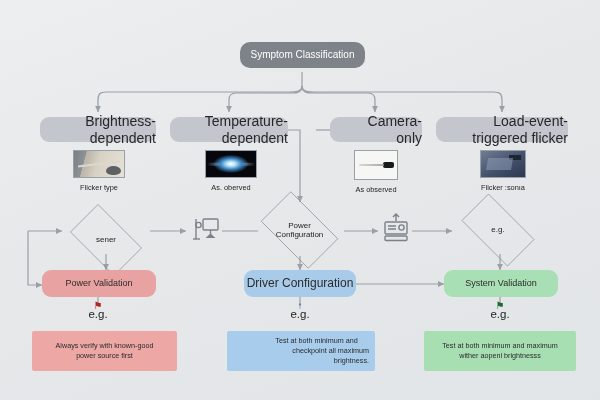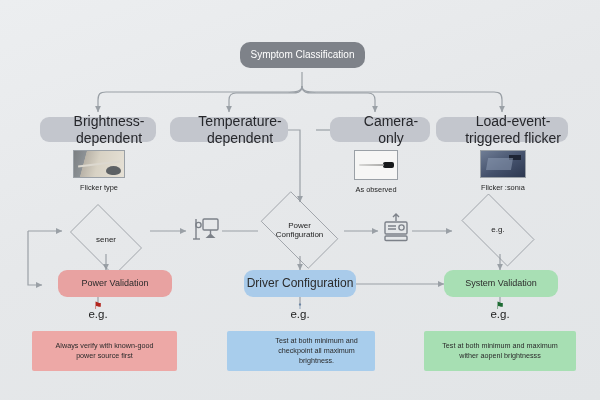--- a/index.html
+++ b/index.html
@@ -25,21 +25,21 @@
     width: 600px;
     height: 400px;
     pointer-events: none;
   }
 
   .node {
     position: absolute;
     display: flex;
     align-items: center;
     justify-content: center;
-    text-align: center;
+    text-align: right;
     color: #2b2b2b;
     line-height: 1.15;
   }
 
   
   .pill {
     border-radius: 9px;
   }
 
   .root-node {
@@ -280,35 +280,41 @@
   </div>
 
   <div class="node pill cat-node" style="left:40px; top:117px; width:116px; height:25px;">
     <span>Brightness-dependent</span>
   </div>
 
   <div class="node pill cat-node" style="left:170px; top:117px; width:118px; height:25px;">
     <span>Temperature-dependent</span>
   </div>
 
-  <div class="node pill cat-node" style="left:330px; top:117px; width:100px; height:25px;">
+  <div class="node pill cat-node" style="left:330px; top:117px; width:92px; height:25px;">
     <span>Camera-only</span>
   </div>
 
   <div class="node pill cat-node" style="left:436px; top:117px; width:132px; height:25px;">
     <span>Load-event-triggered flicker</span>
   </div>
 
   <div class="thumb-wrap" style="left:68px; top:150px; width:62px;">
     <div class="thumb" style="width:52px; height:28px;">
       <div class="art-road"></div>
     </div>
     <div class="thumb-cap">Flicker type</div>
   </div>
 
+  <div class="thumb-wrap" style="left:200px; top:150px; width:62px;">
+    <div class="thumb" style="width:52px; height:28px;">
+      <div class="art-flare"></div>
+    </div>
+    <div class="thumb-cap">As. oberved</div>
+  </div>
 
   <div class="thumb-wrap" style="left:345px; top:150px; width:62px;align-items:center;">
     <div class="thumb" style="width:44px; height:30px;">
       <div class="art-probe"></div>
     </div>
     <div class="thumb-cap">As observed</div>
   </div>
 
   <div class="thumb-wrap" style="left:472px; top:150px; width:62px;">
     <div class="thumb" style="width:46px; height:28px;">
@@ -349,21 +355,21 @@
   <div class="flow-icon" style="left:380px; top:211px; width:32px; height:34px;">
     <svg width="32" height="34" viewBox="0 0 32 34" fill="none" stroke="#7c8189" stroke-width="1.4">
       <path d="M16,3 L16,10 M13,6 L16,3 L19,6"></path>
       <rect x="5" y="11" width="22" height="12" rx="1.2"></rect>
       <path d="M8,15 L16,15 M8,18 L16,18"></path>
       <circle cx="21.5" cy="16.5" r="2.6"></circle>
       <rect x="5" y="25" width="22" height="4.5" rx="1"></rect>
     </svg>
   </div>
 
-  <div class="node pill res-red" style="left:42px; top:270px; width:114px; height:27px;margin-left:16px;">
+  <div class="node pill res-red" style="left:42px; top:270px; width:114px; height:27px;">
     <span>Power Validation</span>
   </div>
 
   <div class="node pill res-blue" style="left:244px; top:270px; width:112px; height:27px;">
     <span>Driver Configuration</span>
   </div>
 
   <div class="node pill res-green" style="left:444px; top:270px; width:114px; height:27px;">
     <span>System Validation</span>
   </div>

